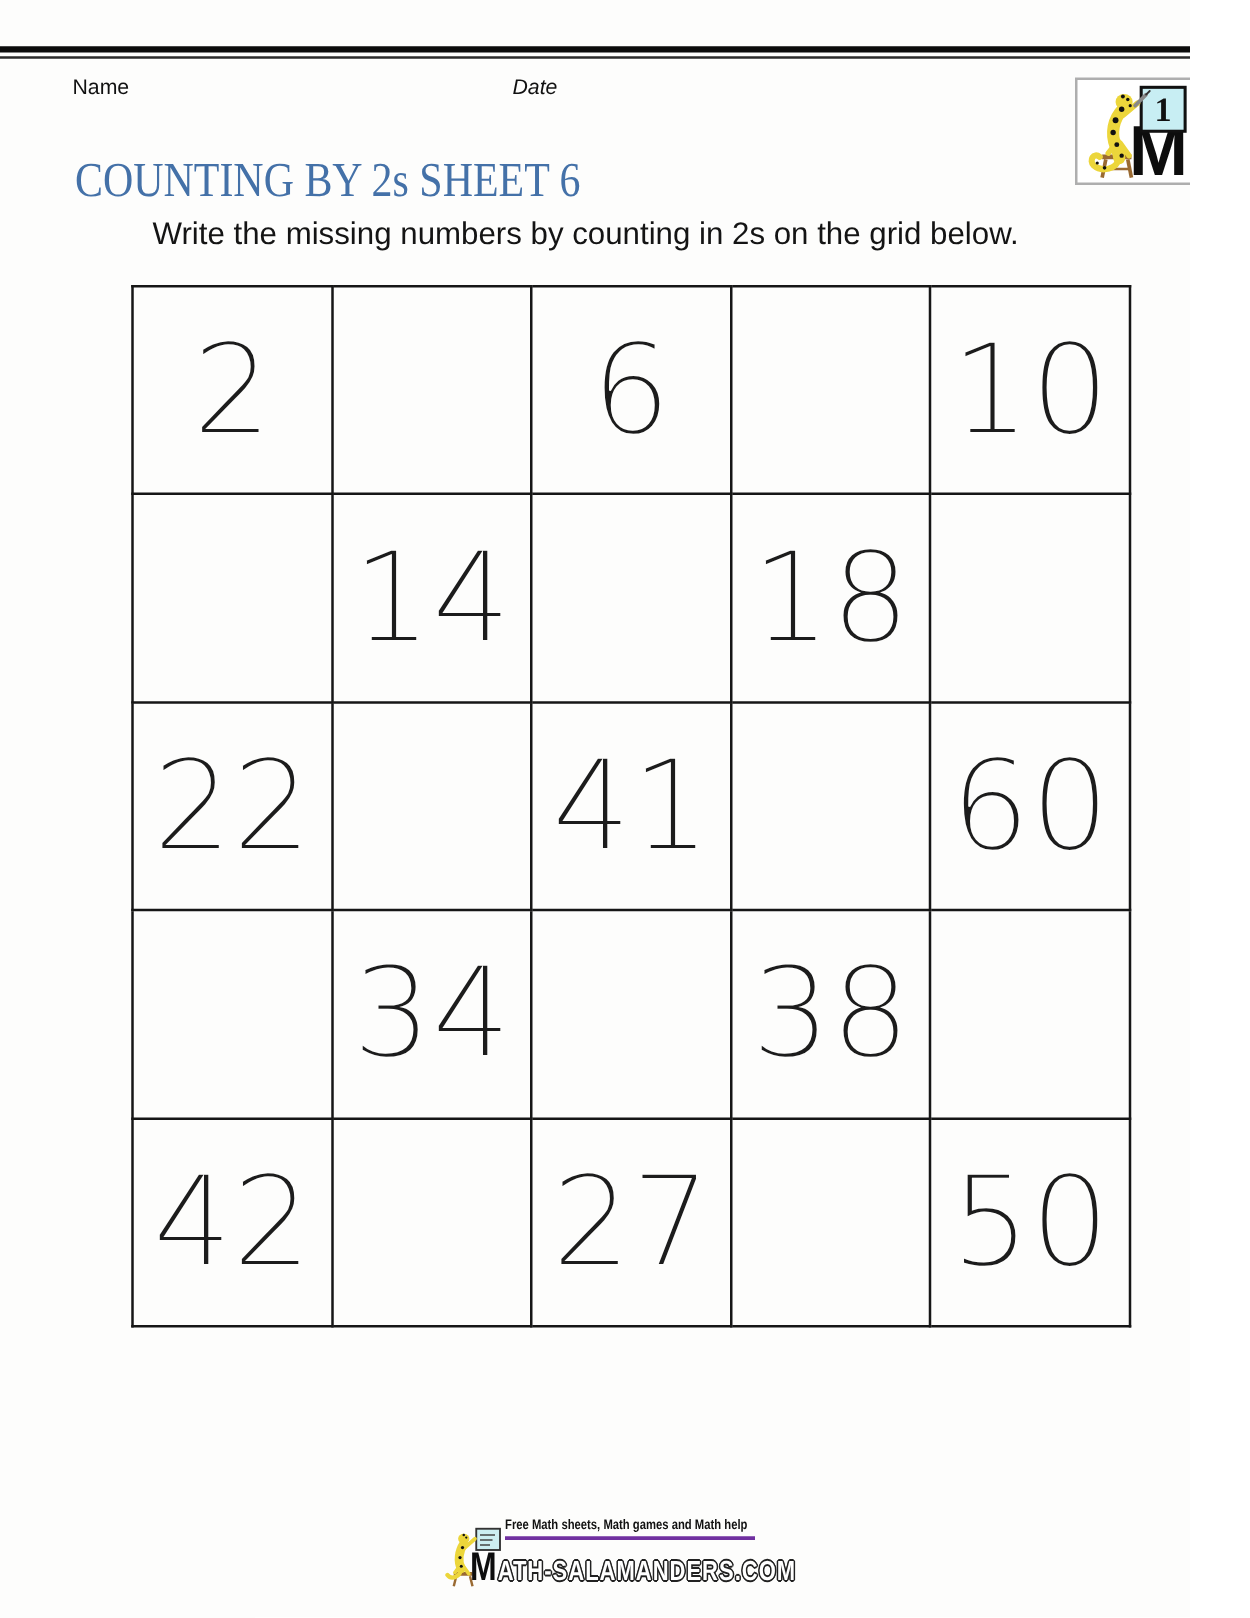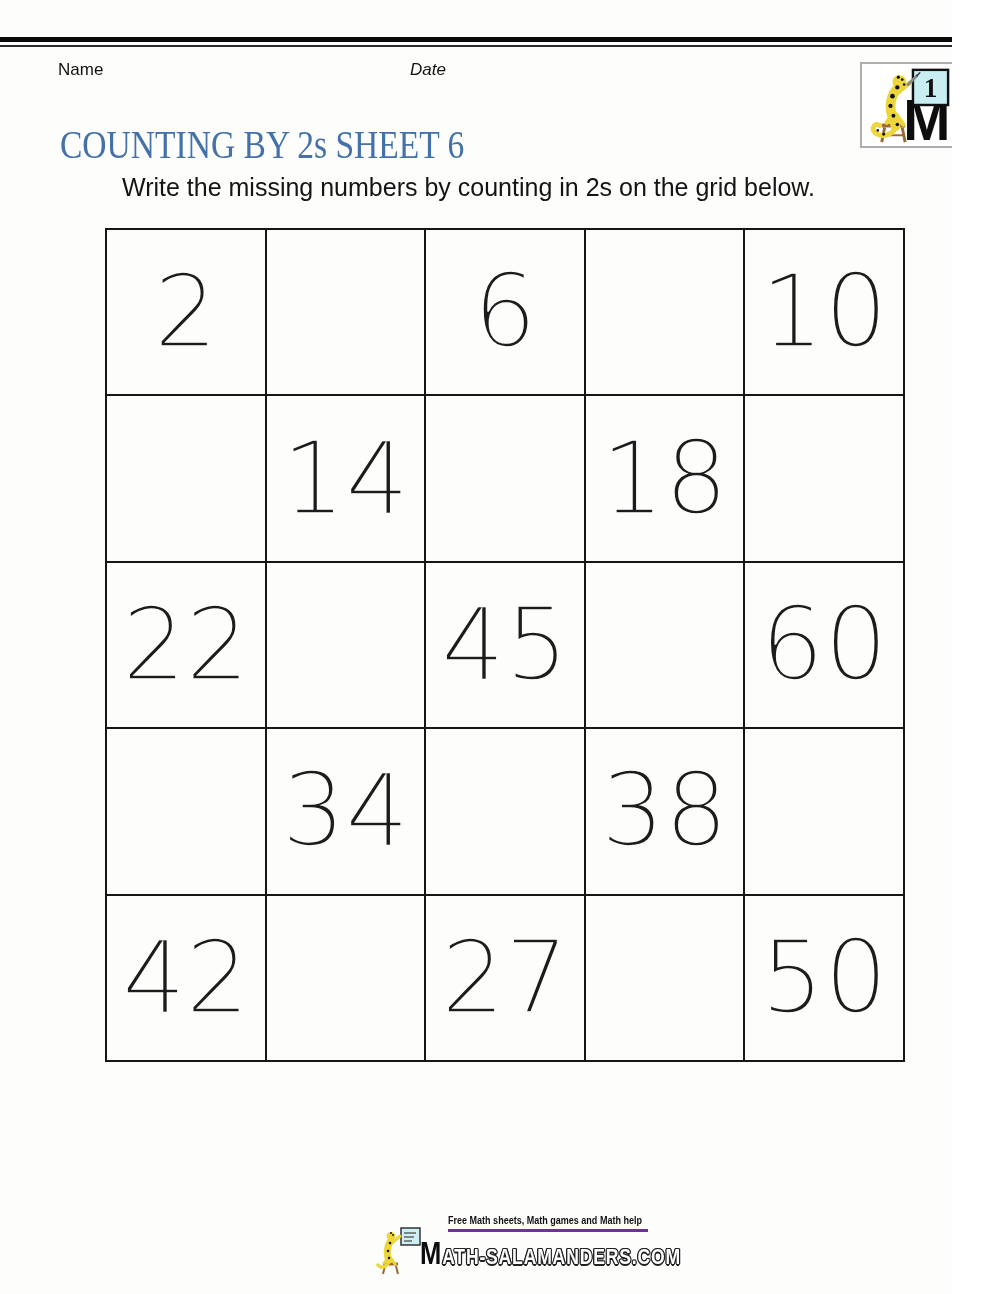--- a/index.html
+++ b/index.html
@@ -58,21 +58,21 @@
     font-family: "DejaVu Sans", "Liberation Sans", sans-serif;
     font-weight: 200;
     font-size: 100px;
     line-height: 1;
     color: #1c1c1c;
     -webkit-text-stroke: 1.5px #fdfdfc; 
     background: #fdfdfc;
   }
 
   
-  .footer { position: absolute; left: 376px; top: 1214px; display: flex; align-items: flex-end; gap: 24px; }
+  .footer { position: absolute; left: 356px; top: 1214px; display: flex; align-items: center; }
   .footer-icon { width: 46px; height: 50px; flex: 0 0 auto; }
   .footer-col { margin-left: 2px; }
   .tagline {
     font-size: 11px; font-weight: bold; color: #111;
     white-space: nowrap; transform: scaleX(0.82); transform-origin: left top;
     line-height: 13px;
   }
   .purple-rule { width: 200px; height: 3px; background: #7030a0; margin-top: 2px; }
   .wordmark {
     margin-left: -28px; margin-top: 0;
@@ -154,21 +154,21 @@
         <tr>
           <td></td>
           <td>14</td>
           <td></td>
           <td>18</td>
           <td></td>
         </tr>
         <tr>
           <td>22</td>
           <td></td>
-          <td>45</td>
+          <td>41</td>
           <td></td>
           <td>60</td>
         </tr>
         <tr>
           <td></td>
           <td>34</td>
           <td></td>
           <td>38</td>
           <td></td>
         </tr>

